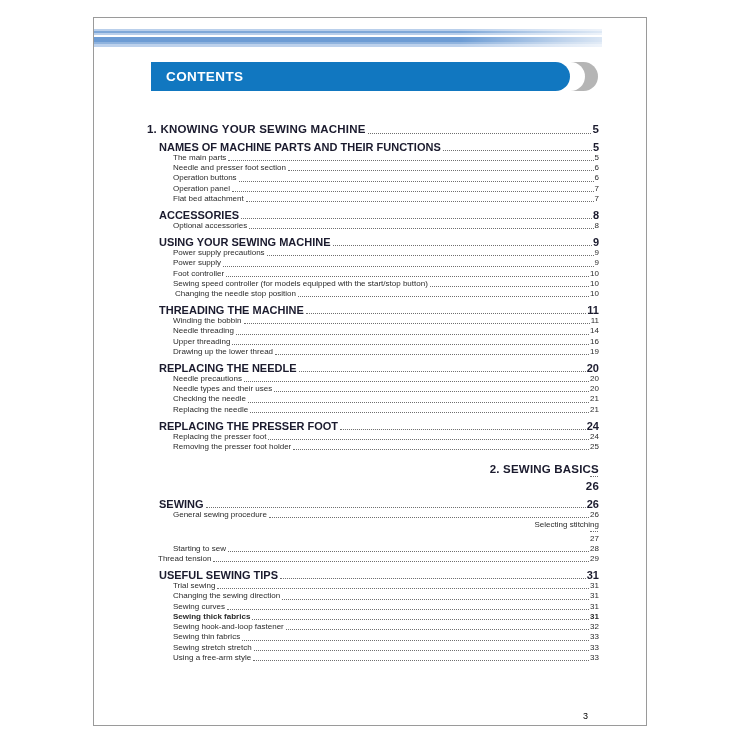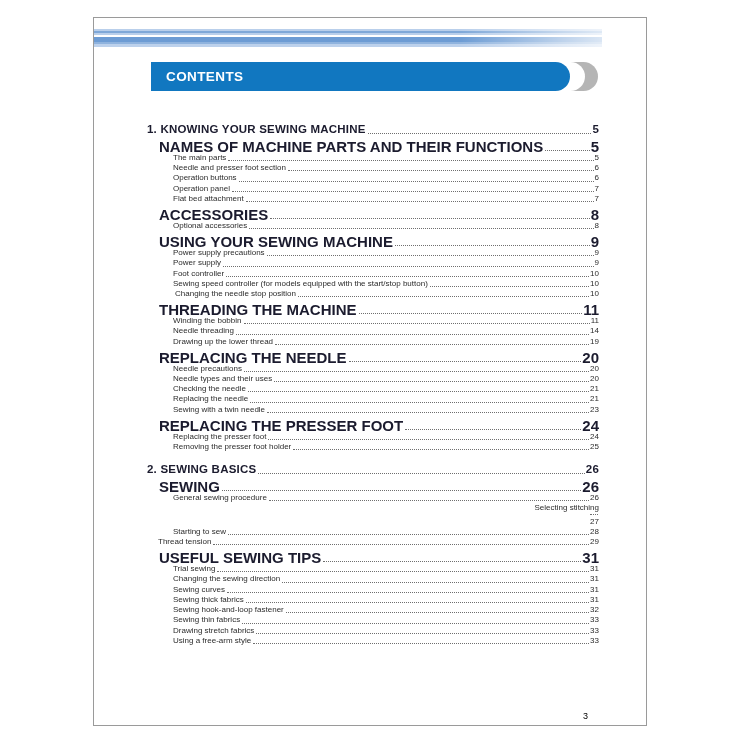--- a/index.html
+++ b/index.html
@@ -41,21 +41,21 @@
   }
   
   .toc {
     position:absolute; left:53px; top:94px; width:452px;
   }
   .row { display:flex; align-items:flex-end; }
   .row .lbl { white-space:nowrap; }
   .row .leader { flex:1 1 auto; border-bottom:1px dotted #6f6f6f; margin:0 1px 2px 2px; min-width:8px; }
   .row .pg { white-space:nowrap; }
   .row-chapter { font-weight:bold; font-size:11.5px; line-height:14px; margin-top:10px; letter-spacing:0.2px; }
-  .row-section { font-weight:bold; font-size:15px; line-height:12px; margin-top:5px; margin-left:12px; }
+  .row-section { font-weight:bold; font-size:11px; line-height:12px; margin-top:5px; margin-left:12px; }
   .row-item    { font-size:8px; line-height:10.2px; margin-left:26px; }
   .footer-page-number {
     position:absolute; right:58px; bottom:4px; font-size:9px;
   }
 </style>
 </head>
 <body>
 
 <div class="page">
 
@@ -152,20 +152,25 @@
         <span class="lbl">Winding the bobbin</span>
         <span class="leader"></span>
         <span class="pg">11</span>
       </div>
       <div class="row row-item" style="color: rgb(43, 43, 43);">
         <span class="lbl">Needle threading</span>
         <span class="leader"></span>
         <span class="pg">14</span>
       </div>
       <div class="row row-item" style="color: rgb(43, 43, 43);">
+        <span class="lbl">Upper threading</span>
+        <span class="leader"></span>
+        <span class="pg">16</span>
+      </div>
+      <div class="row row-item" style="color: rgb(43, 43, 43);">
         <span class="lbl">Drawing up the lower thread</span>
         <span class="leader"></span>
         <span class="pg">19</span>
       </div>
       <div class="row row-section" style="color: rgb(27, 27, 46);">
         <span class="lbl">REPLACING THE NEEDLE</span>
         <span class="leader"></span>
         <span class="pg">20</span>
       </div>
       <div class="row row-item" style="color: rgb(43, 43, 43);">
@@ -181,41 +186,36 @@
       <div class="row row-item" style="color: rgb(43, 43, 43);">
         <span class="lbl">Checking the needle</span>
         <span class="leader"></span>
         <span class="pg">21</span>
       </div>
       <div class="row row-item" style="color: rgb(43, 43, 43);">
         <span class="lbl">Replacing the needle</span>
         <span class="leader"></span>
         <span class="pg">21</span>
       </div>
-      <div class="row row-item" style="color: rgb(43, 43, 43);">
-        <span class="lbl">Sewing with a twin needle</span>
-        <span class="leader"></span>
-        <span class="pg">23</span>
-      </div>
       <div class="row row-section" style="color: rgb(27, 27, 46);">
         <span class="lbl">REPLACING THE PRESSER FOOT</span>
         <span class="leader"></span>
         <span class="pg">24</span>
       </div>
       <div class="row row-item" style="color: rgb(43, 43, 43);">
         <span class="lbl">Replacing the presser foot</span>
         <span class="leader"></span>
         <span class="pg">24</span>
       </div>
       <div class="row row-item" style="color: rgb(43, 43, 43);">
         <span class="lbl">Removing the presser foot holder</span>
         <span class="leader"></span>
         <span class="pg">25</span>
       </div>
-      <div class="row row-chapter" style="color: rgb(27, 27, 46);">
+      <div class="row row-chapter" style="color: rgb(27, 27, 46); flex-direction: column;">
         <span class="lbl">2. SEWING BASICS</span>
         <span class="leader"></span>
         <span class="pg">26</span>
       </div>
       <div class="row row-section" style="color: rgb(27, 27, 46);">
         <span class="lbl">SEWING</span>
         <span class="leader"></span>
         <span class="pg">26</span>
       </div>
       <div class="row row-item" style="color: rgb(43, 43, 43);">
@@ -251,37 +251,37 @@
       <div class="row row-item" style="color: rgb(43, 43, 43);">
         <span class="lbl">Changing the sewing direction</span>
         <span class="leader"></span>
         <span class="pg">31</span>
       </div>
       <div class="row row-item" style="color: rgb(43, 43, 43);">
         <span class="lbl">Sewing curves</span>
         <span class="leader"></span>
         <span class="pg">31</span>
       </div>
-      <div class="row row-item" style="color: rgb(43, 43, 43);">
+      <div class="row row-item" style="color: rgb(43, 43, 43); font-weight: bold;">
         <span class="lbl">Sewing thick fabrics</span>
         <span class="leader"></span>
         <span class="pg">31</span>
       </div>
       <div class="row row-item" style="color: rgb(43, 43, 43);">
         <span class="lbl">Sewing hook-and-loop fastener</span>
         <span class="leader"></span>
         <span class="pg">32</span>
       </div>
       <div class="row row-item" style="color: rgb(43, 43, 43);">
         <span class="lbl">Sewing thin fabrics</span>
         <span class="leader"></span>
         <span class="pg">33</span>
       </div>
       <div class="row row-item" style="color: rgb(43, 43, 43);">
-        <span class="lbl">Drawing stretch fabrics</span>
+        <span class="lbl">Sewing stretch stretch</span>
         <span class="leader"></span>
         <span class="pg">33</span>
       </div>
       <div class="row row-item" style="color: rgb(43, 43, 43);">
         <span class="lbl">Using a free-arm style</span>
         <span class="leader"></span>
         <span class="pg">33</span>
       </div>
     </div>
 

